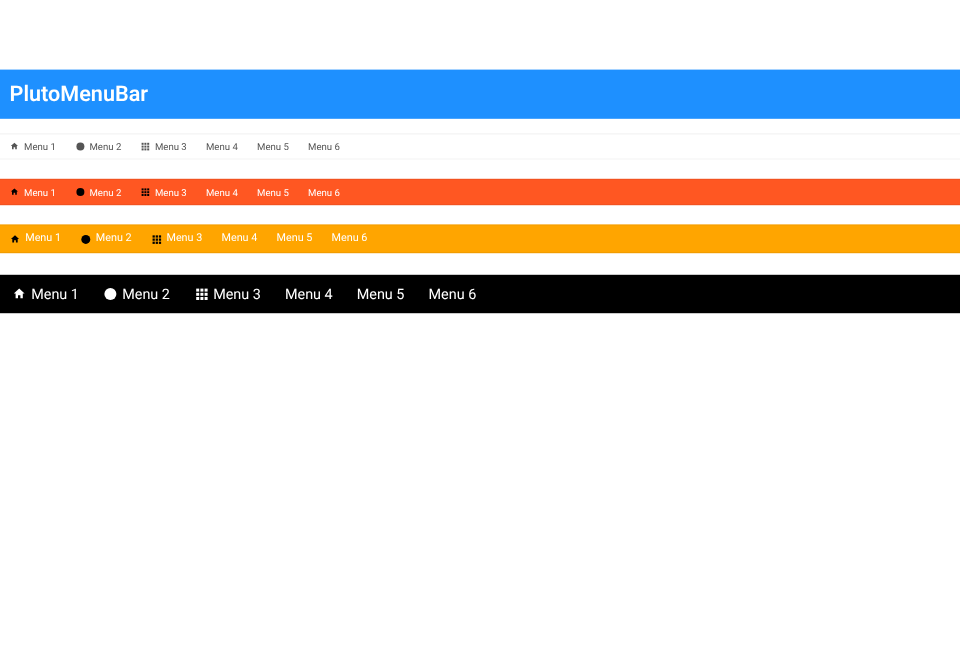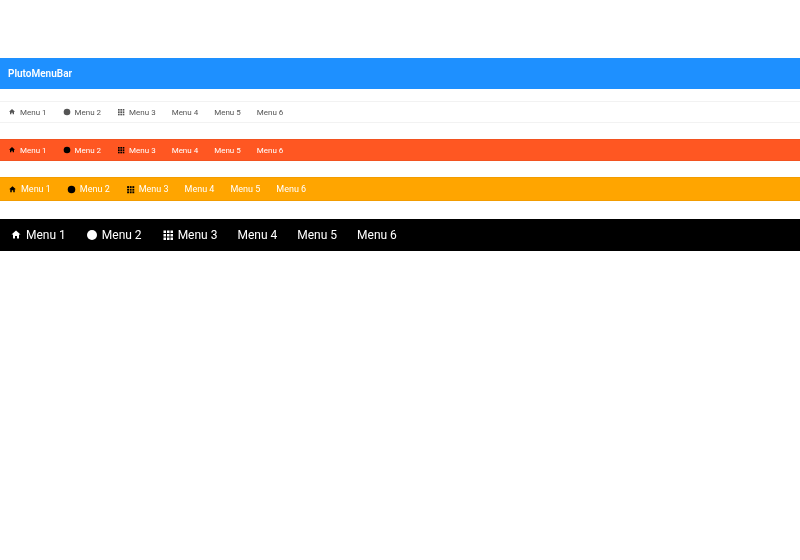--- a/index.html
+++ b/index.html
@@ -7,21 +7,21 @@
     font-family: -apple-system, BlinkMacSystemFont, "Segoe UI", Roboto, Helvetica, Arial, sans-serif;
     background: #ffffff;
     width: 800px;
     height: 560px;
     overflow: hidden;
   }
   .header {
     background: #1e90ff;
     color: #fff;
     font-weight: 600;
-    font-size: 10px;
+    font-size: 18px;
     padding: 10px 8px;
     margin-top: 58px;
   }
   .menubar {
     display: flex;
     align-items: center;
     gap: 0;
     border-top: 1px solid rgba(0,0,0,0.05);
     border-bottom: 1px solid rgba(0,0,0,0.05);
   }

